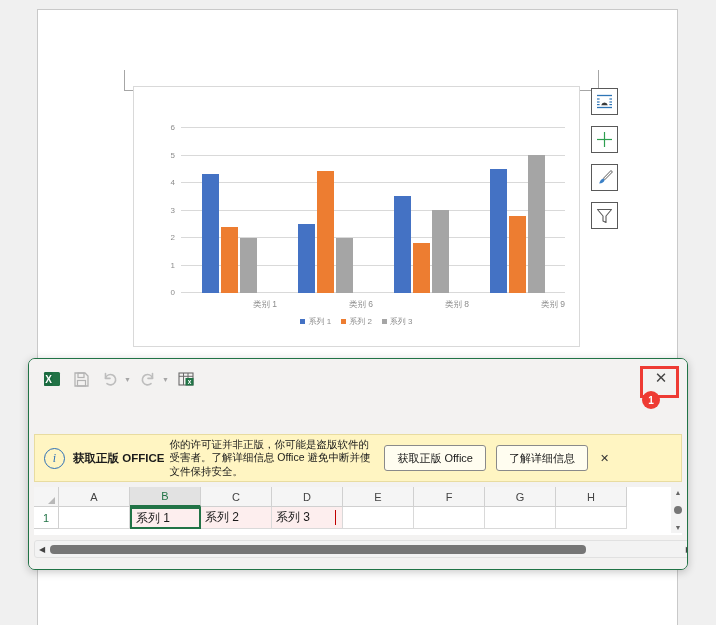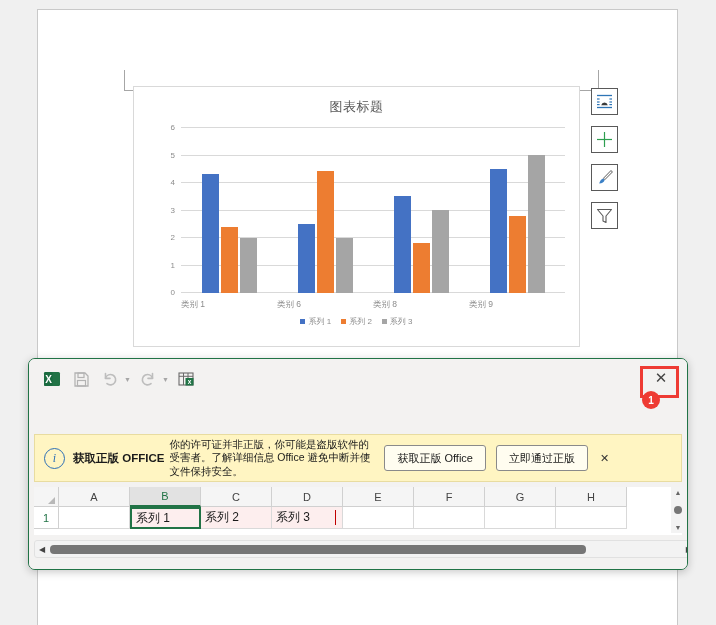--- a/index.html
+++ b/index.html
@@ -36,21 +36,21 @@
   .ytick{
     position:absolute;left:0;width:16px;text-align:right;
     font-size:8px;color:#8c8c8c;transform:translateY(-50%);
   }
   #bars{position:absolute;left:22px;right:0;bottom:0;top:0;display:flex;}
   .cat-group{flex:1;display:flex;align-items:flex-end;justify-content:center;gap:2px;height:100%;}
   .bar{width:17px;}
   .xlabels{
     position:absolute;left:47px;right:14px;top:212px;display:flex;
   }
-  .xlabel{flex:1;text-align:left;font-size:8.5px;color:#8c8c8c;}
+  .xlabel{flex:1;text-align:right;font-size:8.5px;color:#8c8c8c;}
   #legend{
     position:absolute;left:0;right:0;top:229px;display:flex;
     justify-content:center;align-items:center;gap:10px;
   }
   .legend-item{display:flex;align-items:center;gap:3px;font-size:8px;color:#8c8c8c;}
   .legend-swatch{width:5px;height:5px;display:inline-block;}
 
   
   #chart-side-buttons{position:absolute;left:591px;top:88px;}
   .side-btn{
@@ -182,21 +182,20 @@
 </style>
 </head>
 <body>
 
 <div id="word-page">
   <div class="margin-mark tl"></div>
   <div class="margin-mark tr"></div>
 </div>
 
 <div id="chart-frame">
-  <div id="chart-title">图表标题</div>
 
   <div id="plot">
 
     <div class="gridline" style="top:0px;"></div>
     <div class="gridline" style="top:27.5px;"></div>
     <div class="gridline" style="top:55px;"></div>
     <div class="gridline" style="top:82.5px;"></div>
     <div class="gridline" style="top:110px;"></div>
     <div class="gridline" style="top:137.5px;"></div>
     <div class="gridline" style="top:165px;"></div>
@@ -332,21 +331,21 @@
 
 
     <div id="close-button">✕</div>
   </div>
 
   <div id="license-banner">
     <div id="info-icon">i</div>
     <div id="banner-heading">获取正版 OFFICE</div>
     <div id="banner-body">你的许可证并非正版，你可能是盗版软件的受害者。了解详细信息 Office 避免中断并使文件保持安全。</div>
     <div class="banner-btn">获取正版 Office</div>
-    <div class="banner-btn">立即通过正版</div>
+    <div class="banner-btn">了解详细信息</div>
     <div id="banner-close">✕</div>
   </div>
 
   <div id="sheet">
     <div class="sheet-row" id="col-headers">
       <div class="corner-cell"></div>
     <div class="col-head">A</div>
         <div class="col-head active">B</div>
         <div class="col-head">C</div>
         <div class="col-head">D</div>

